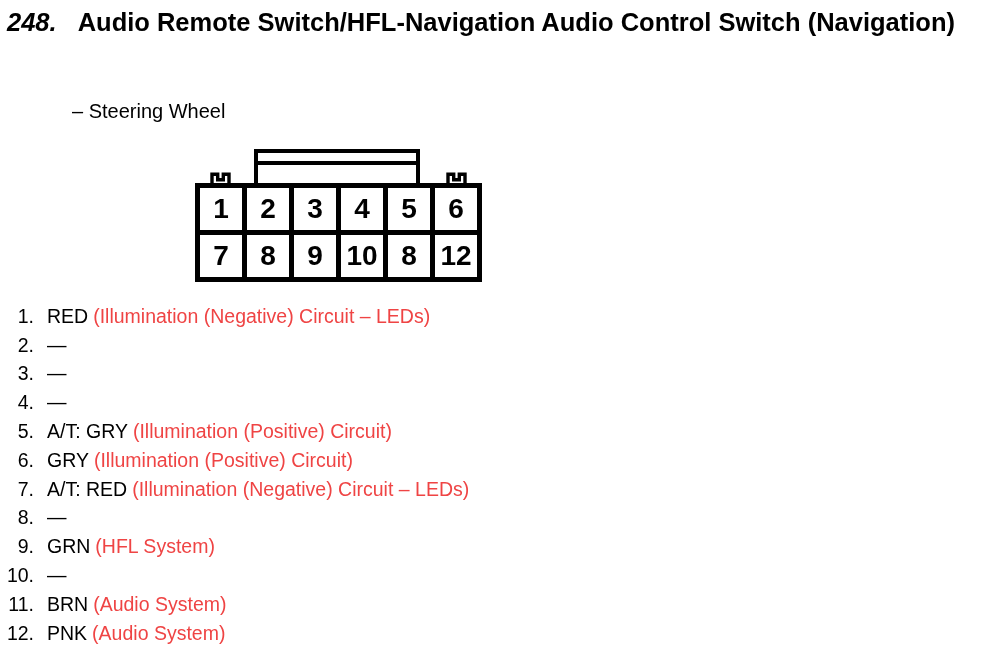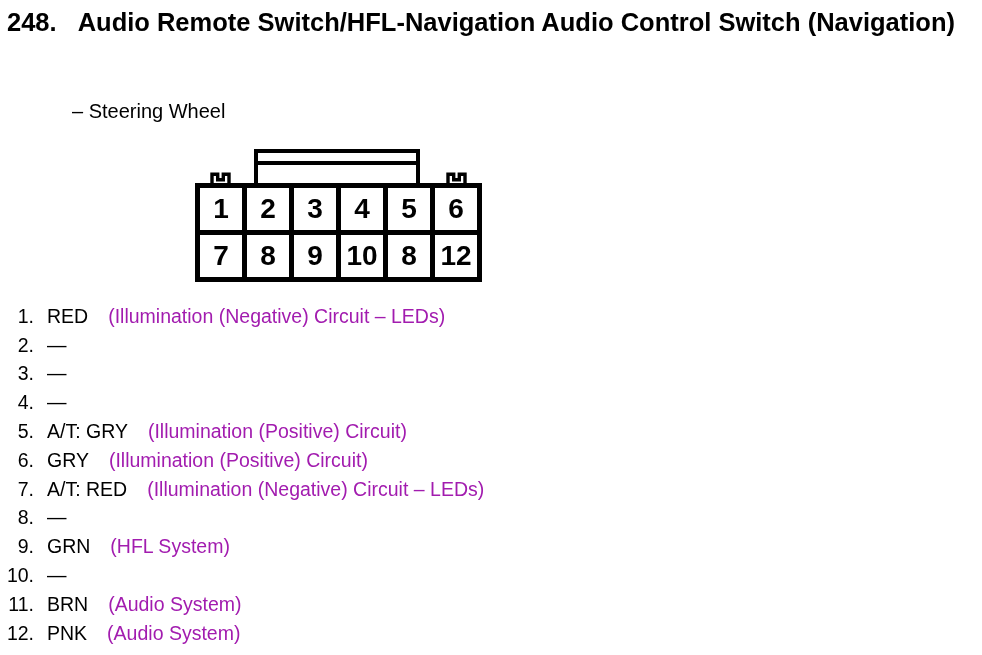--- a/index.html
+++ b/index.html
@@ -12,21 +12,21 @@
     overflow:hidden;
   }
 
   
   .header {
     position:absolute; top:9px; left:7px;
     display:flex; align-items:baseline;
     font-weight:bold; font-size:25.5px; line-height:27px;
     white-space:nowrap;
   }
-  .header .item-num { margin-right:21px; }
+  .header .item-num { margin-right:21px;font-style:italic; }
 
   
   .attrs {
     position:absolute; left:72px; top:40px;
     font-size:20px; line-height:28.6px;
     white-space:pre;
   }
 
   
   .latch {
@@ -65,21 +65,21 @@
     position:absolute; left:0; top:302px;
     font-size:19.5px;
   }
   .pin-row {
     display:flex; align-items:center;
     height:28.8px;
     white-space:pre;
   }
   .pin-num { display:inline-block; width:34px; text-align:right; }
   .pin-wire { margin-left:13px; }
-  .pin-circuit { margin-left:20px; color:#a21caf; }
+  .pin-circuit { margin-left:5px; color:#ef4444; }
 </style>
 </head>
 <body>
 
 <div class="header">
   <span class="item-num">248.</span>
   <span>Audio Remote Switch/HFL-Navigation Audio Control Switch (Navigation)</span>
 </div>
 
 <div class="attrs">

